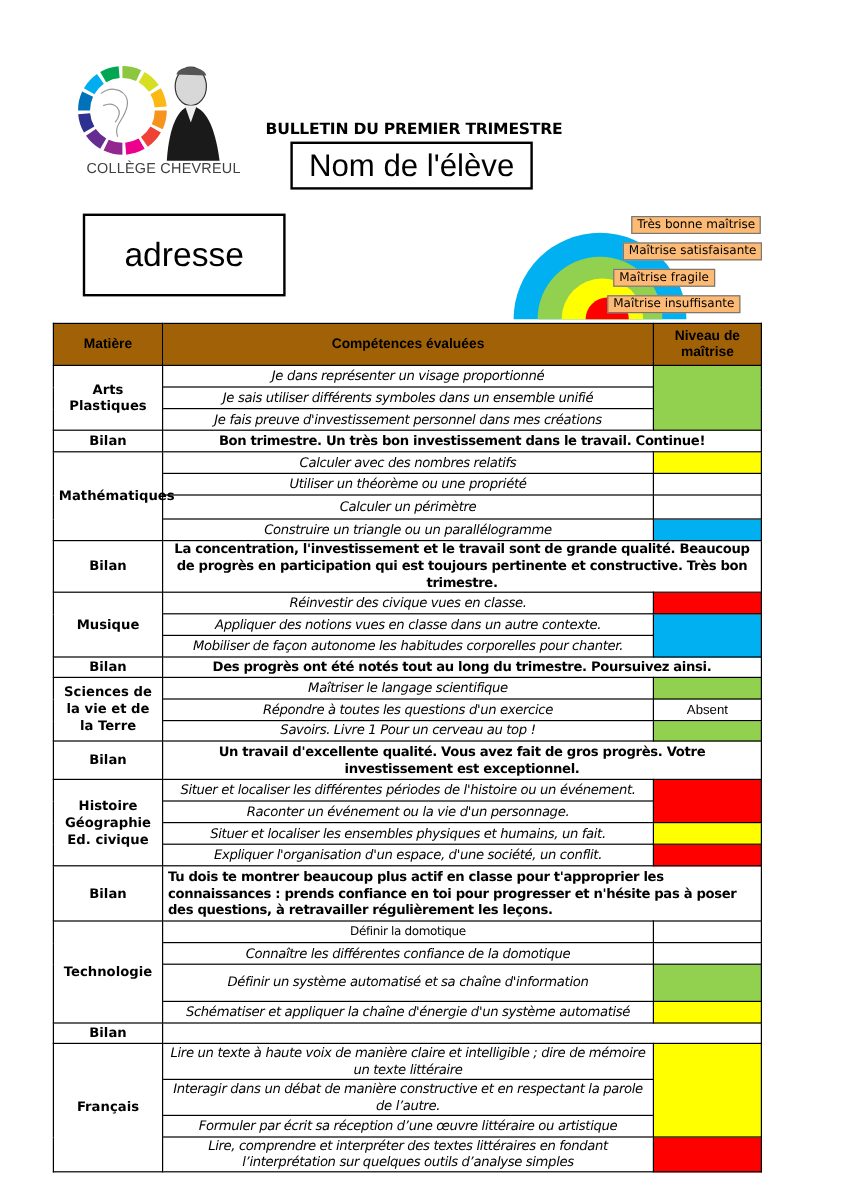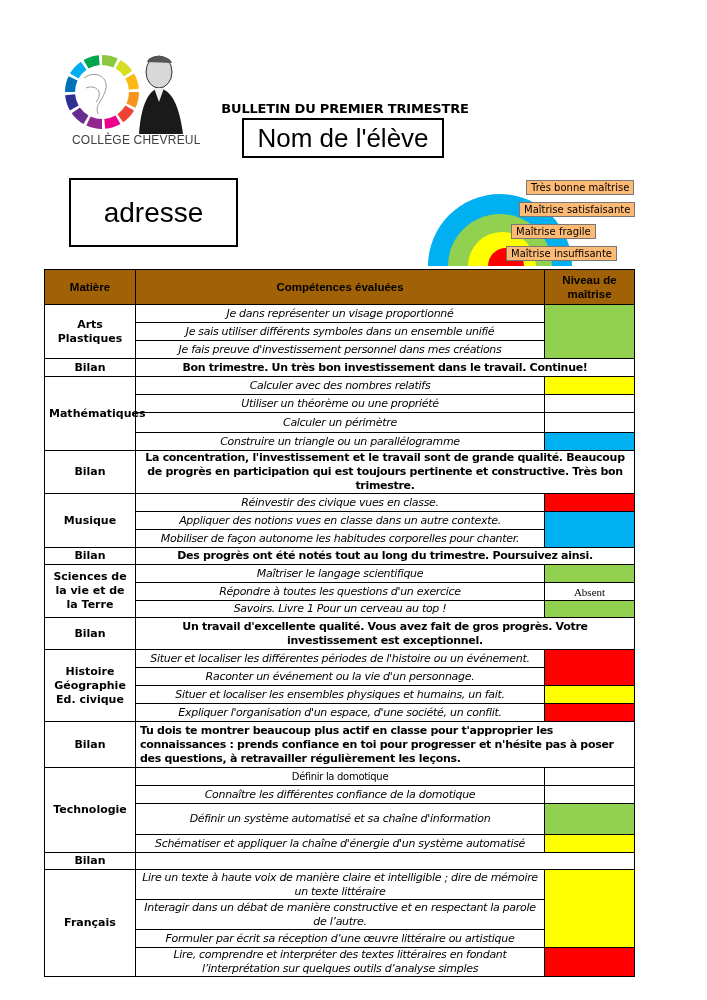--- a/index.html
+++ b/index.html
@@ -18,21 +18,21 @@
   .legend-label { position: absolute; background: #fdba74; border: 1px solid #777; font-size: 10px; padding: 1px 4px; white-space: nowrap; font-family: "DejaVu Sans", sans-serif; text-align: right; }
 
   table.bulletin { position: absolute; left: 44px; top: 269px; width: 590px; border-collapse: collapse; table-layout: fixed; }
   table.bulletin td, table.bulletin th { border: 1px solid #000; padding: 0 4px; vertical-align: middle; text-align: center; line-height: 14px; }
   th { background: #a16207; font-size: 11.5px; font-weight: bold; font-family: Liberation Sans, sans-serif; }
   td.subject { font-weight: bold; font-size: 11px; font-family: "DejaVu Sans", sans-serif; line-height: 18px; margin-top: 21px; }
   td.skill { font-style: italic; font-size: 11px; font-family: "DejaVu Sans", sans-serif; letter-spacing: -0.3px; }
   td.skill.plain { font-style: normal; font-size: 10px; }
   td.bilan-text { font-weight: bold; font-size: 11px; font-family: "DejaVu Sans", sans-serif; letter-spacing: -0.3px; }
   td.bilan-text.left { text-align: left; }
-  td.level { font-size: 11px; font-family: Liberation Serif, serif; }
+  td.level { font-size: 11px; font-family: Liberation Sans, sans-serif; }
   .lvl-green { background: #92d050; }
   .lvl-yellow { background: #ffff00; }
   .lvl-blue { background: #00b0f0; }
   .lvl-red { background: #ff0000; }
   .lvl-none { background: #ffffff; }
 </style>
 </head>
 <body>
 
 <div class="logo">

